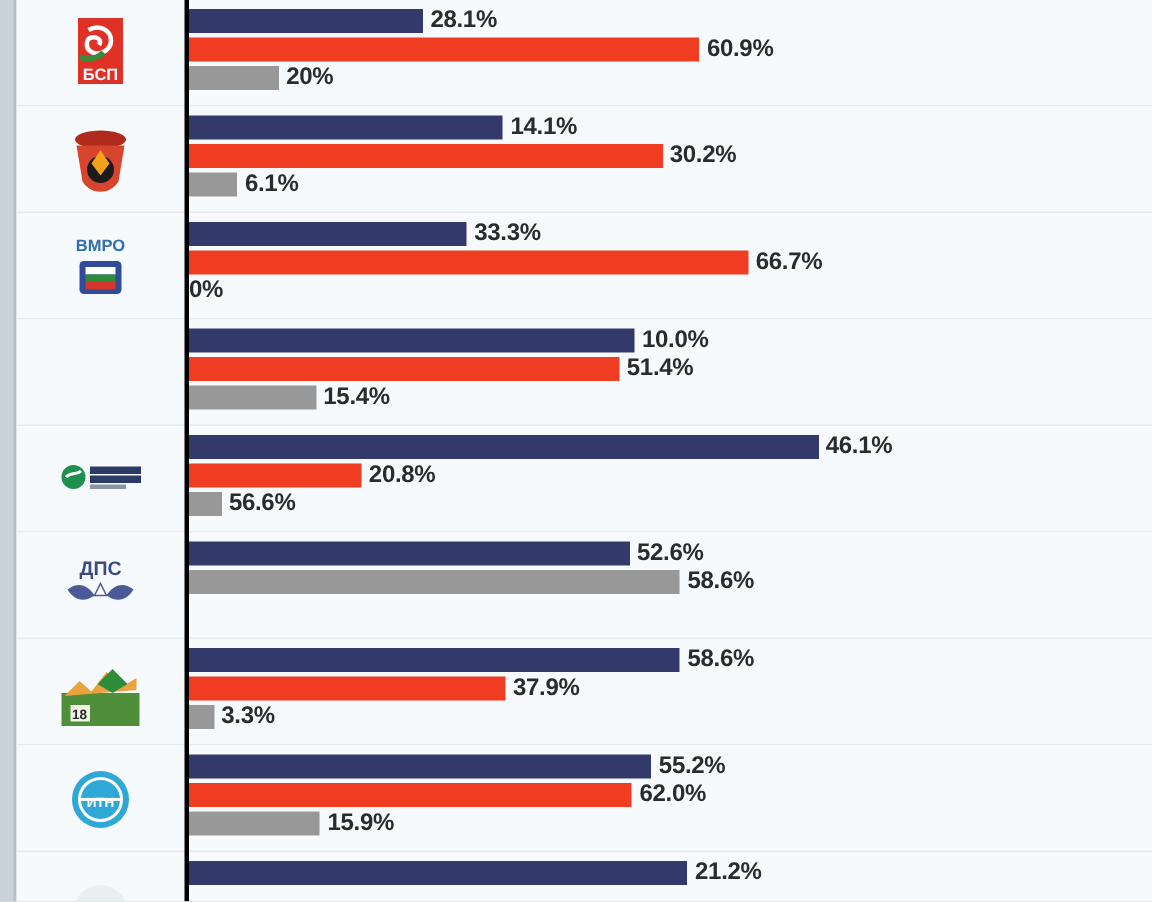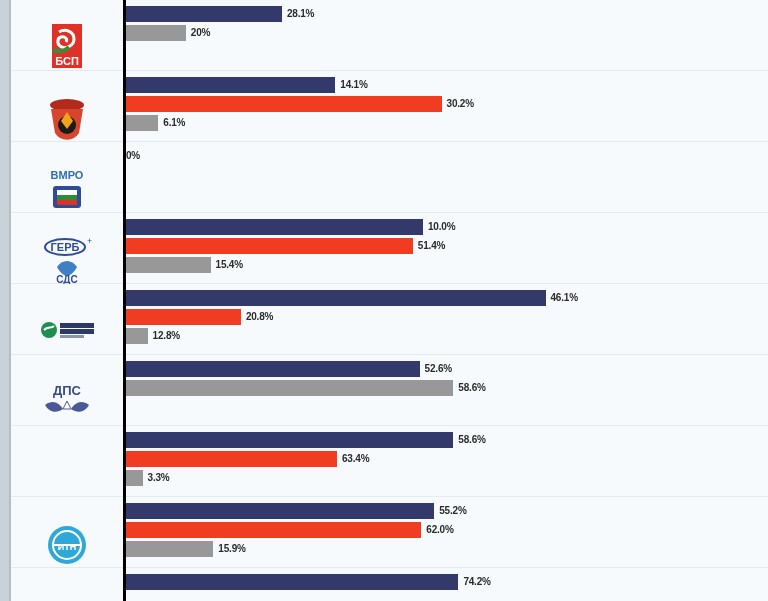--- a/index.html
+++ b/index.html
@@ -67,21 +67,21 @@
     height: 71px;
     border-bottom: 1px solid #e4eaee;
     background: #f7fafc;
   }
   .party-row.last { border-bottom: none; }
 
   
   .logo-cell {
     position: absolute;
     left: 0;
-    top: 12px;
+    top: 0;
     width: 112px;
     height: 71px;
     display: flex;
     align-items: center;
     justify-content: center;
   }
   .logo-box {
     width: 58px;
     height: 58px;
     display: flex;
@@ -108,21 +108,21 @@
   .bar {
     height: 16px;
     display: block;
     flex: 0 0 auto;
   }
   .bar.navy  { background: #333a6b; }
   .bar.red   { background: #f03c21; }
   .bar.gray  { background: #989898; }
 
   .bar-label {
-    font-size: 10px;
+    font-size: 16px;
     font-weight: bold;
     color: #2b2b2b;
     margin-left: 5px;
     white-space: nowrap;
     letter-spacing: -0.2px;
     line-height: 16px;
   }
   .bar-label.zero { margin-left: 2px; }
 </style>
 </head>
@@ -145,20 +145,24 @@
         <text x="28" y="45" font-size="11" font-weight="bold" fill="#fff" text-anchor="middle" font-family="Liberation Sans,sans-serif">БСП</text>
               </svg>
             </div>
           </div>
           <div class="bars">
             <div class="bar-track">
               <div class="bar navy" style="width: 157.922px;"></div>
               <span class="bar-label">28.1%</span>
             </div>
             <div class="bar-track">
+              <div class="bar red" style="width: 342.258px;"></div>
+              <span class="bar-label">60.9%</span>
+            </div>
+            <div class="bar-track">
               <div class="bar gray" style="width: 61.82px;"></div>
               <span class="bar-label">20%</span>
             </div>
           </div>
         </div>
         <div class="party-row">
           <div class="logo-cell">
             <div class="logo-box">
               <svg xmlns="http://www.w3.org/2000/svg" width="56" height="56" viewBox="0 0 56 56">
                 <ellipse cx="28" cy="14" rx="17" ry="6" fill="#b02a1e"></ellipse>
@@ -190,37 +194,34 @@
                 <text x="28" y="17" font-size="11" font-weight="bold" fill="#2f6fae" text-anchor="middle" font-family="Liberation Sans,sans-serif">ВМРО</text>
         <rect x="14" y="24" width="28" height="22" rx="3" fill="#2f4b9a"></rect>
         <rect x="18" y="28" width="20" height="5" fill="#fff"></rect>
         <rect x="18" y="33" width="20" height="5" fill="#2e8b3a"></rect>
         <rect x="18" y="38" width="20" height="5" fill="#d7352a"></rect>
               </svg>
             </div>
           </div>
           <div class="bars">
             <div class="bar-track">
+              <div class="bar navy" style="width: 187.146px;"></div>
+              <span class="bar-label">33.3%</span>
+            </div>
+            <div class="bar-track">
+              <div class="bar red" style="width: 374.854px;"></div>
+              <span class="bar-label">66.7%</span>
+            </div>
+            <div class="bar-track">
               <div class="bar gray" style="width: 0px;"></div>
               <span class="bar-label zero">0%</span>
             </div>
           </div>
         </div>
         <div class="party-row">
-          <div class="logo-cell">
-            <div class="logo-box">
-              <svg xmlns="http://www.w3.org/2000/svg" width="56" height="56" viewBox="0 0 56 56">
-                <ellipse cx="26" cy="14" rx="20" ry="8" fill="none" stroke="#2f4b9a" stroke-width="2"></ellipse>
-        <text x="26" y="18" font-size="11" font-weight="bold" fill="#2f4b9a" text-anchor="middle" font-family="Liberation Sans,sans-serif">ГЕРБ</text>
-        <text x="48" y="11" font-size="9" fill="#2f4b9a" font-family="Liberation Sans,sans-serif">+</text>
-        <path d="M18 34c5-8 15-8 20 0-3 6-8 9-10 9s-7-3-10-9z" fill="#3f7fc4"></path>
-        <text x="28" y="50" font-size="10" font-weight="bold" fill="#2f4b9a" text-anchor="middle" font-family="Liberation Sans,sans-serif">СДС</text>
-              </svg>
-            </div>
-          </div>
           <div class="bars">
             <div class="bar-track">
               <div class="bar navy" style="width: 298.984px;"></div>
               <span class="bar-label">10.0%</span>
             </div>
             <div class="bar-track">
               <div class="bar red" style="width: 288.868px;"></div>
               <span class="bar-label">51.4%</span>
             </div>
             <div class="bar-track">
@@ -245,21 +246,21 @@
             <div class="bar-track">
               <div class="bar navy" style="width: 421.5px;"></div>
               <span class="bar-label">46.1%</span>
             </div>
             <div class="bar-track">
               <div class="bar red" style="width: 116.896px;"></div>
               <span class="bar-label">20.8%</span>
             </div>
             <div class="bar-track">
               <div class="bar gray" style="width: 23.604px;"></div>
-              <span class="bar-label">12.8%</span>
+              <span class="bar-label">56.6%</span>
             </div>
           </div>
         </div>
         <div class="party-row">
           <div class="logo-cell">
             <div class="logo-box">
               <svg xmlns="http://www.w3.org/2000/svg" width="56" height="56" viewBox="0 0 56 56">
                 <text x="28" y="20" font-size="13" font-weight="bold" fill="#3a4a86" text-anchor="middle" font-family="Liberation Sans,sans-serif">ДПС</text>
         <path d="M6 30c8-6 14-2 18 4-7 5-14 3-18-4z" fill="#4a5a96"></path>
         <path d="M50 30c-8-6-14-2-18 4 7 5 14 3 18-4z" fill="#4a5a96"></path>
@@ -272,28 +273,39 @@
               <div class="bar navy" style="width: 295.612px;"></div>
               <span class="bar-label">52.6%</span>
             </div>
             <div class="bar-track">
               <div class="bar gray" style="width: 329.332px;"></div>
               <span class="bar-label">58.6%</span>
             </div>
           </div>
         </div>
         <div class="party-row">
+          <div class="logo-cell">
+            <div class="logo-box">
+              <svg xmlns="http://www.w3.org/2000/svg" width="56" height="56" viewBox="0 0 56 56">
+                <rect x="2" y="28" width="52" height="22" fill="#4f8f3a"></rect>
+        <path d="M4 30l10-10 8 7 10-13 10 10 10-6v8z" fill="#e8a33d"></path>
+        <path d="M26 22l10-10 10 10-10 6z" fill="#2e8b3a"></path>
+        <rect x="8" y="36" width="13" height="11" fill="#f2f2e8"></rect>
+        <text x="14" y="45" font-size="9" font-weight="bold" fill="#2b2b2b" text-anchor="middle" font-family="Liberation Sans,sans-serif">18</text>
+              </svg>
+            </div>
+          </div>
           <div class="bars">
             <div class="bar-track">
               <div class="bar navy" style="width: 329.332px;"></div>
               <span class="bar-label">58.6%</span>
             </div>
             <div class="bar-track">
               <div class="bar red" style="width: 212.998px;"></div>
-              <span class="bar-label">63.4%</span>
+              <span class="bar-label">37.9%</span>
             </div>
             <div class="bar-track">
               <div class="bar gray" style="width: 18.546px;"></div>
               <span class="bar-label">3.3%</span>
             </div>
           </div>
         </div>
         <div class="party-row">
           <div class="logo-cell">
             <div class="logo-box">
@@ -324,21 +336,21 @@
           <div class="logo-cell">
             <div class="logo-box">
               <svg xmlns="http://www.w3.org/2000/svg" width="56" height="56" viewBox="0 0 56 56">
                 <circle cx="28" cy="32" r="18" fill="#e9eef2"></circle>
               </svg>
             </div>
           </div>
           <div class="bars">
             <div class="bar-track">
               <div class="bar navy" style="width: 334.39px;"></div>
-              <span class="bar-label">74.2%</span>
+              <span class="bar-label">21.2%</span>
             </div>
           </div>
         </div>
       </div>
     <div class="axis-line"></div>
   </div>
 
 </div>
 
 </body></html>

